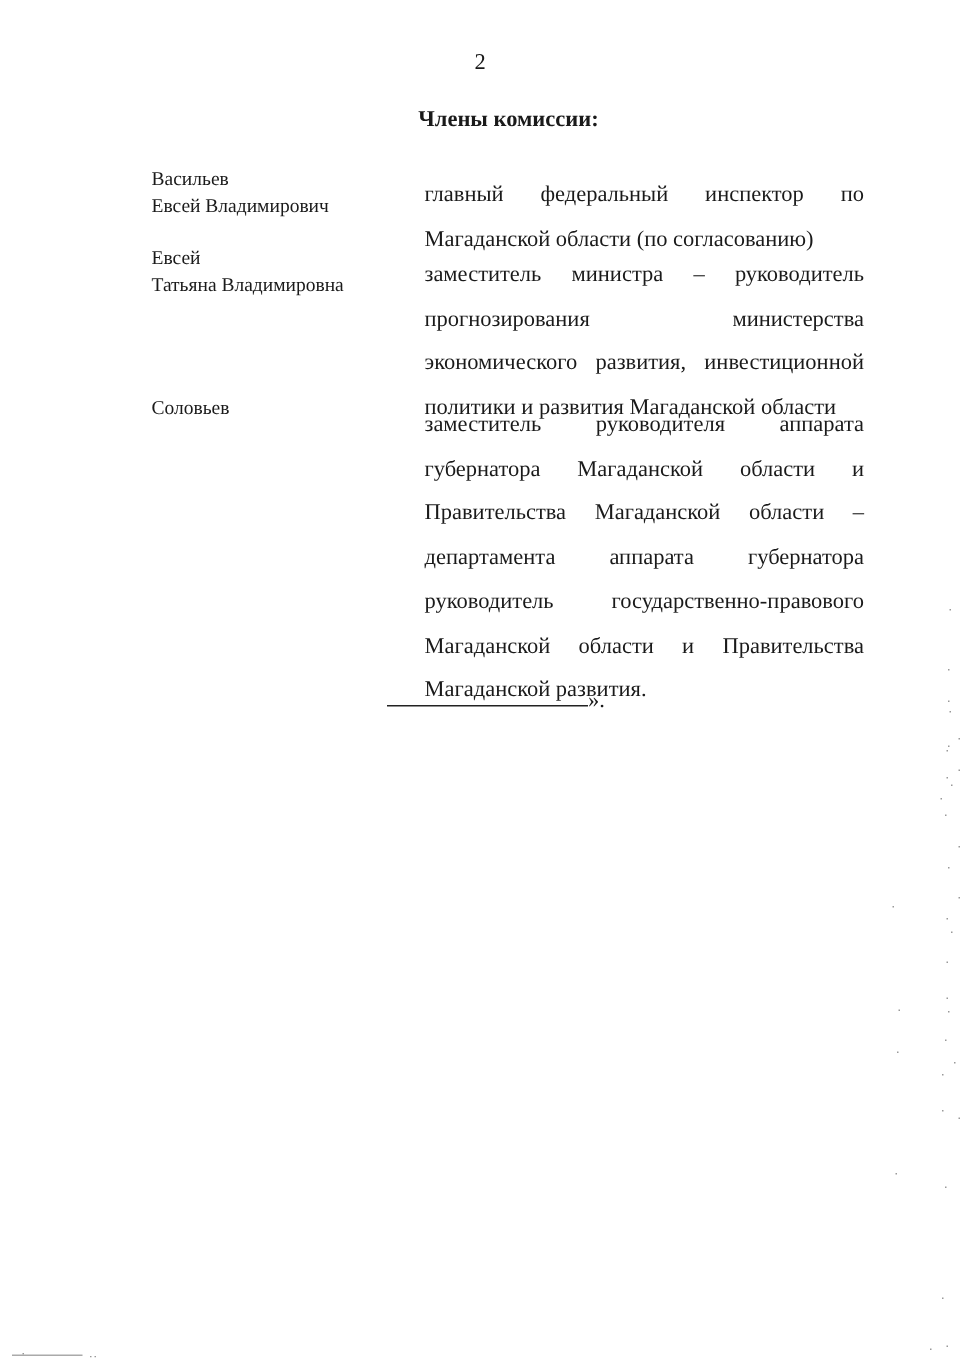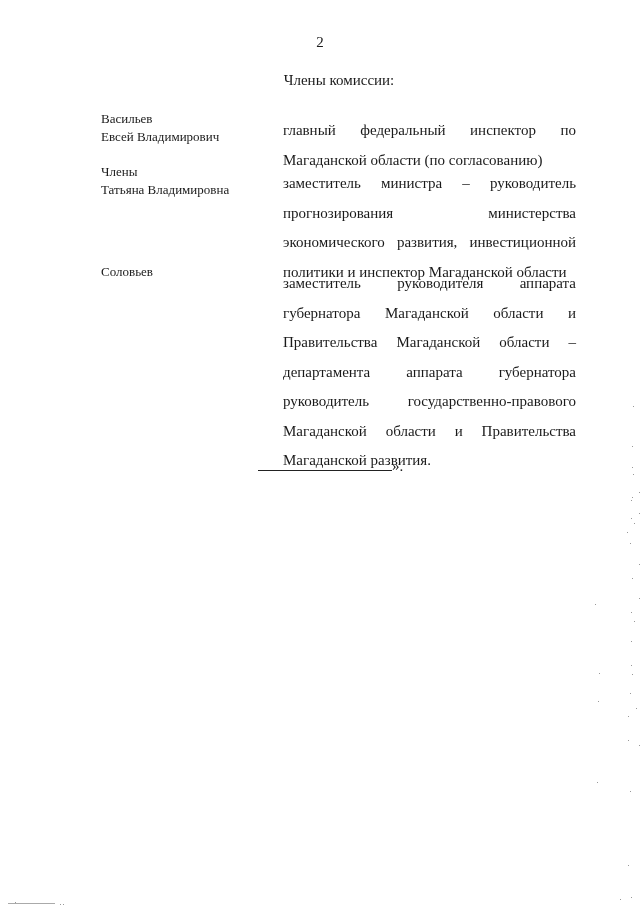--- a/index.html
+++ b/index.html
@@ -1,21 +1,21 @@
 <!DOCTYPE html>
 <html><head>
   <meta charset="utf-8">
   <style>
     html, body { margin: 0; padding: 0; }
     body {
       width: 640px; height: 905px; background: #ffffff; position: relative; overflow: hidden;
       font-family: "Liberation Serif", "DejaVu Serif", serif; color: #1a1a1a;
     }
     .page-number { position: absolute; top: 34px; left: 0; width: 640px; text-align: center; font-size: 15px; }
-    .heading { position: absolute; top: 72px; left: 0; width: 640px; text-align: center; font-size: 15px; font-weight: normal; padding-left: 38px; box-sizing: border-box; }
+    .heading { position: absolute; top: 72px; left: 0; width: 640px; text-align: center; font-size: 15px; font-weight: bold; padding-left: 38px; box-sizing: border-box; }
     .member { position: absolute; left: 101px; width: 480px; }
     .member .name { position: absolute; left: 0; top: 0; width: 170px; font-size: 13px; line-height: 17.5px; }
     .member .role { position: absolute; left: 182px; top: 0; width: 293px; font-size: 15px; line-height: 17.5px; text-align: justify; text-align-last: left; }
     .member .role span.line { display: block; text-align: justify; text-align-last: justify; margin-top: 12px; }
     .member .role span.line.last { text-align-last: left; }
     .closing { position: absolute; top: 458px; left: 258px; font-size: 15px; }
     .closing .rule { display: inline-block; width: 134px; border-bottom: 1px solid #222; vertical-align: baseline; height: 12px; }
     .speck { position: absolute; width: 1px; height: 1px; background: #999; }
     .footer-rule { position: absolute; left: 8px; top: 903px; width: 47px; height: 1px; background: #aaa; }
   </style>
@@ -32,28 +32,28 @@
       <div>Евсей Владимирович</div>
     </div>
     <div class="role">
       <span class="line">главный федеральный инспектор по</span>
       <span class="line last">Магаданской области (по согласованию)</span>
     </div>
   </div>
 
   <div class="member" style="top:163px;">
     <div class="name">
-      <div>Члены</div>
+      <div>Евсей</div>
       <div>Татьяна Владимировна</div>
     </div>
     <div class="role">
       <span class="line">заместитель министра – руководитель</span>
       <span class="line">прогнозирования министерства</span>
       <span class="line">экономического развития, инвестиционной</span>
-      <span class="line last">политики и инспектор Магаданской области</span>
+      <span class="line last">политики и развития Магаданской области</span>
     </div>
   </div>
 
   <div class="member" style="top:263px;">
     <div class="name">
       <div>Соловьев</div>
     </div>
     <div class="role">
       <span class="line">заместитель руководителя аппарата</span>
       <span class="line">губернатора Магаданской области и</span>

